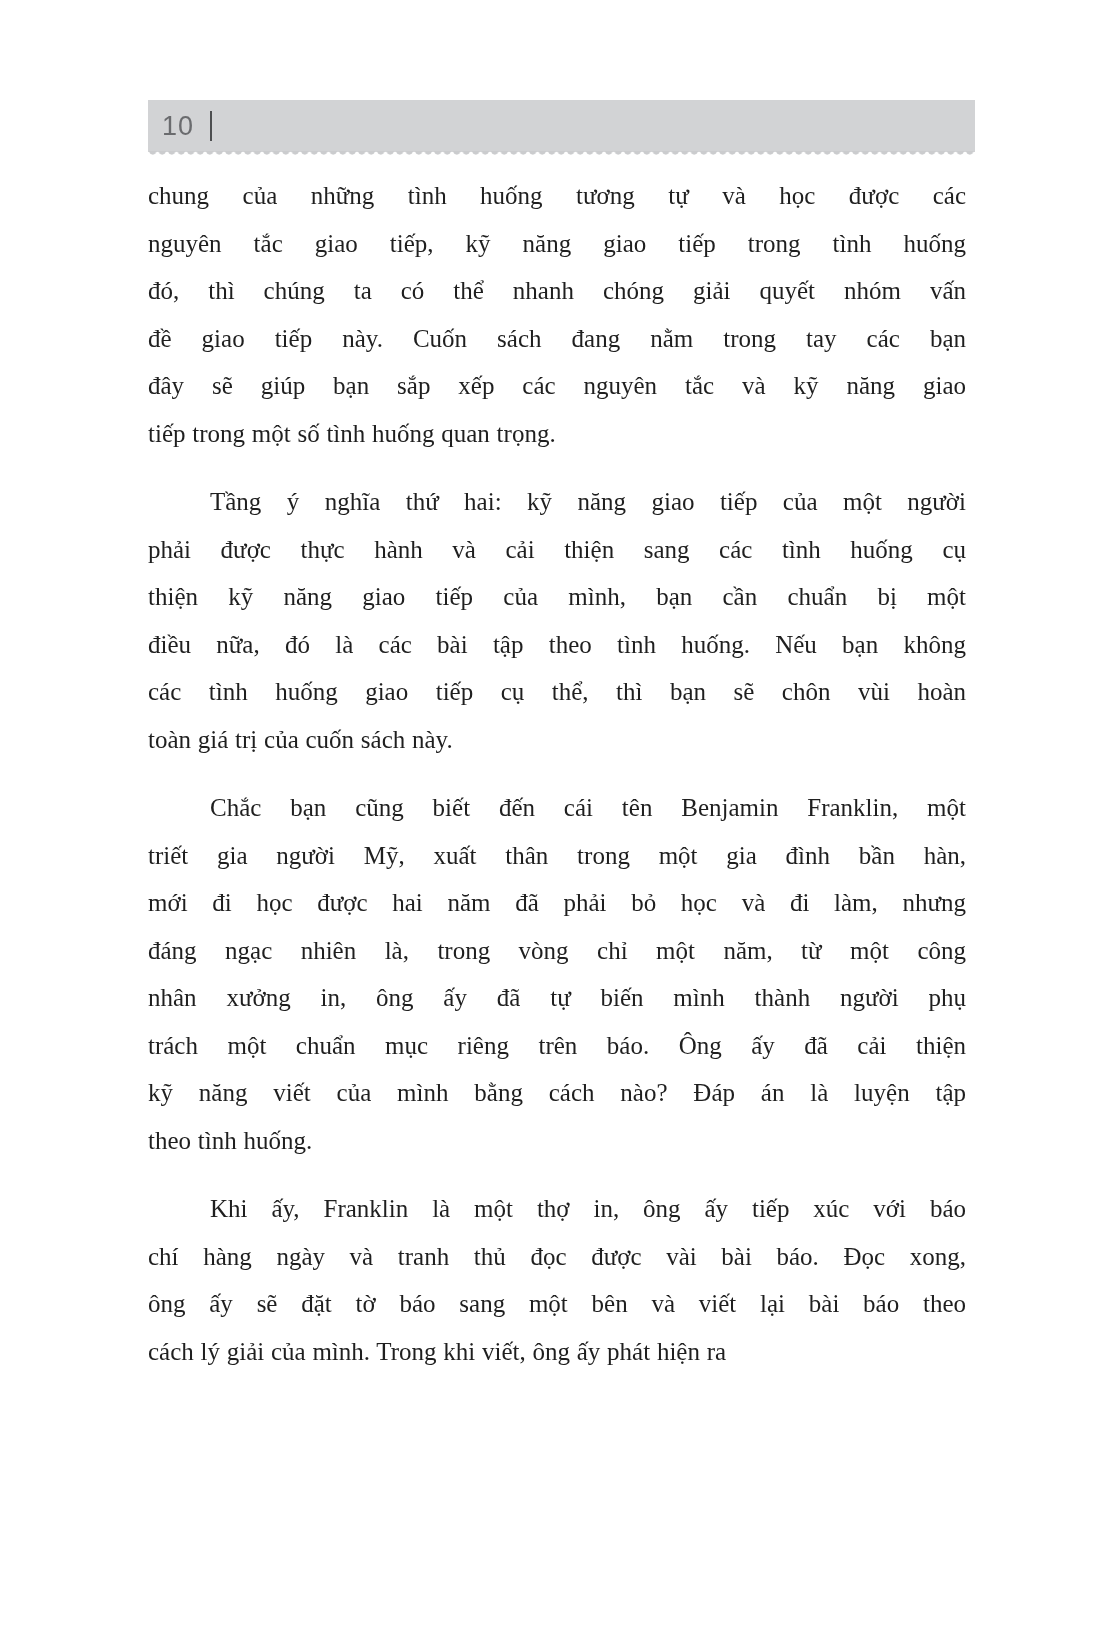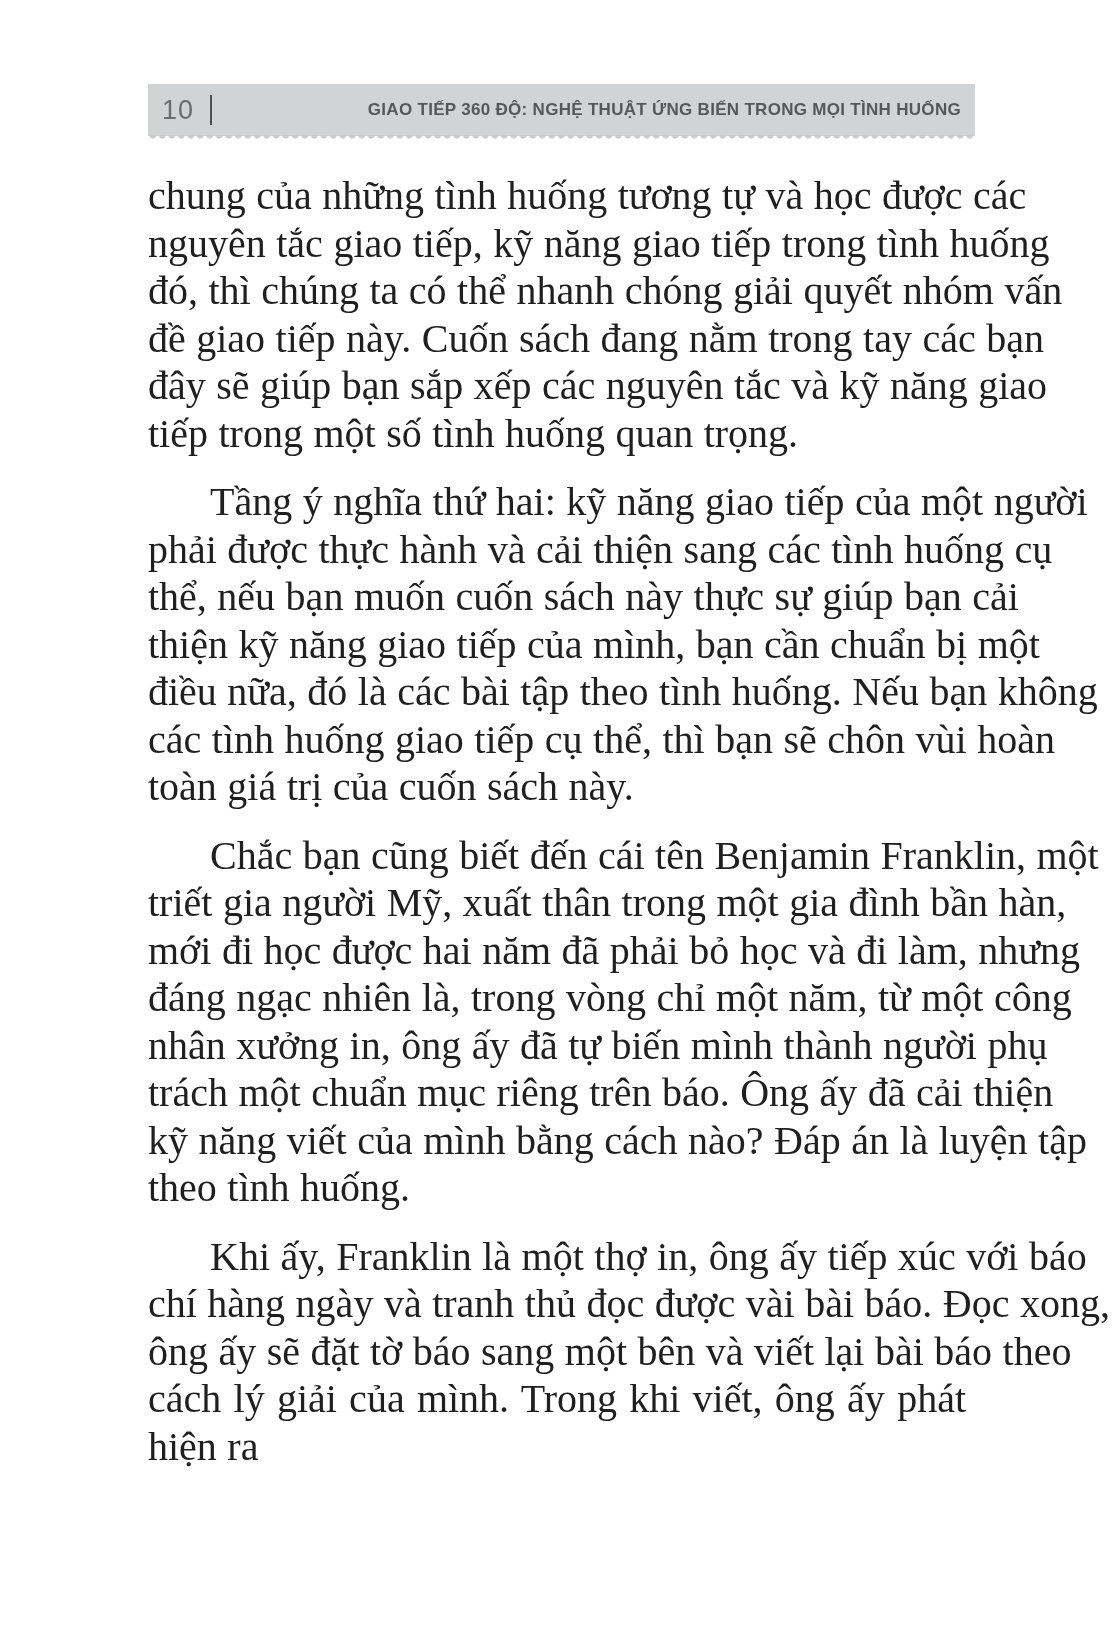--- a/index.html
+++ b/index.html
@@ -6,21 +6,21 @@
   .page{
     position:relative;
     width:1119px;height:1646px;
     background:#ffffff;
     overflow:hidden;
     font-family:"Liberation Serif", serif;
   }
   
   .band{
     position:absolute;
-    left:148px;top:84px;
+    left:148px;top:100px;
     width:827px;height:52px;
     background:#d2d3d5;
     display:flex;align-items:center;
   }
   .band::after{ 
     content:"";
     position:absolute;
     left:0;right:0;bottom:-6px;height:7px;
     background-image:radial-gradient(circle at 4.75px 0px, #cbccce 3.3px, rgba(0,0,0,0) 3.9px);
     background-size:9.5px 7px;
@@ -46,57 +46,55 @@
     color:#565759;
     padding-right:14px;
     white-space:nowrap;
   }
   
   .body-text{
     position:absolute;
     left:148px;top:172px;
     width:818px;
     color:#1f1f1f;
-    font-size:40px;
+    font-size:25px;
     line-height:47.5px;
   }
   .para{margin:0 0 21px 0;}
   .line{
     text-align:justify;
     text-align-last:justify;
     white-space:nowrap;
     word-spacing:0.5px;
   }
   .line.last{text-align-last:left;white-space:normal;}
   .para.indent .line.first{padding-left:62px;}
 </style>
 </head>
 <body>
 
 <div class="page">
 
   <div class="band">
     <span class="pagenum">10</span>
     <span class="pagenum-divider"></span>
-    <span class="running-title">GIAO TIẾP 360 ĐỘ: NGHỆ THUẬT ỨNG BIẾN TRONG MỌI TÌNH HUỐNG</span>
   </div>
 
   <div class="body-text">
       <div class="para">
         <div class="line first">chung của những tình huống tương tự và học được các</div>
         <div class="line">nguyên tắc giao tiếp, kỹ năng giao tiếp trong tình huống</div>
         <div class="line">đó, thì chúng ta có thể nhanh chóng giải quyết nhóm vấn</div>
         <div class="line">đề giao tiếp này. Cuốn sách đang nằm trong tay các bạn</div>
         <div class="line">đây sẽ giúp bạn sắp xếp các nguyên tắc và kỹ năng giao</div>
         <div class="line last">tiếp trong một số tình huống quan trọng.</div>
       </div>
       <div class="para indent">
         <div class="line first">Tầng ý nghĩa thứ hai: kỹ năng giao tiếp của một người</div>
         <div class="line">phải được thực hành và cải thiện sang các tình huống cụ</div>
-        <div class="line">thể, nếu bạn muốn cuốn sách này thực sự giúp bạn cải</div>
         <div class="line">thiện kỹ năng giao tiếp của mình, bạn cần chuẩn bị một</div>
         <div class="line">điều nữa, đó là các bài tập theo tình huống. Nếu bạn không</div>
         <div class="line">các tình huống giao tiếp cụ thể, thì bạn sẽ chôn vùi hoàn</div>
         <div class="line last">toàn giá trị của cuốn sách này.</div>
       </div>
       <div class="para indent">
         <div class="line first">Chắc bạn cũng biết đến cái tên Benjamin Franklin, một</div>
         <div class="line">triết gia người Mỹ, xuất thân trong một gia đình bần hàn,</div>
         <div class="line">mới đi học được hai năm đã phải bỏ học và đi làm, nhưng</div>
         <div class="line">đáng ngạc nhiên là, trong vòng chỉ một năm, từ một công</div>

